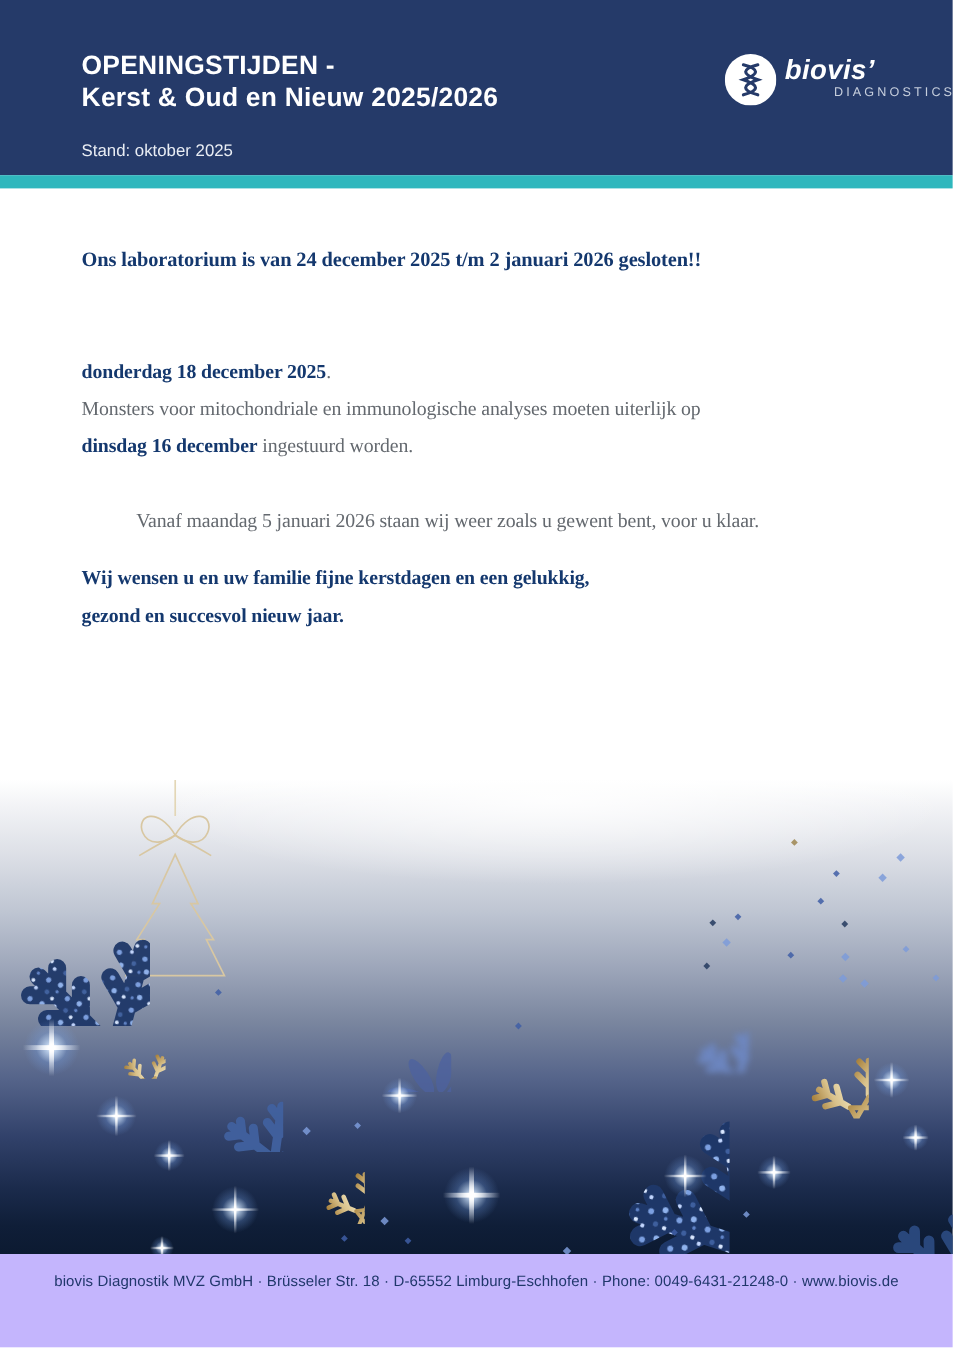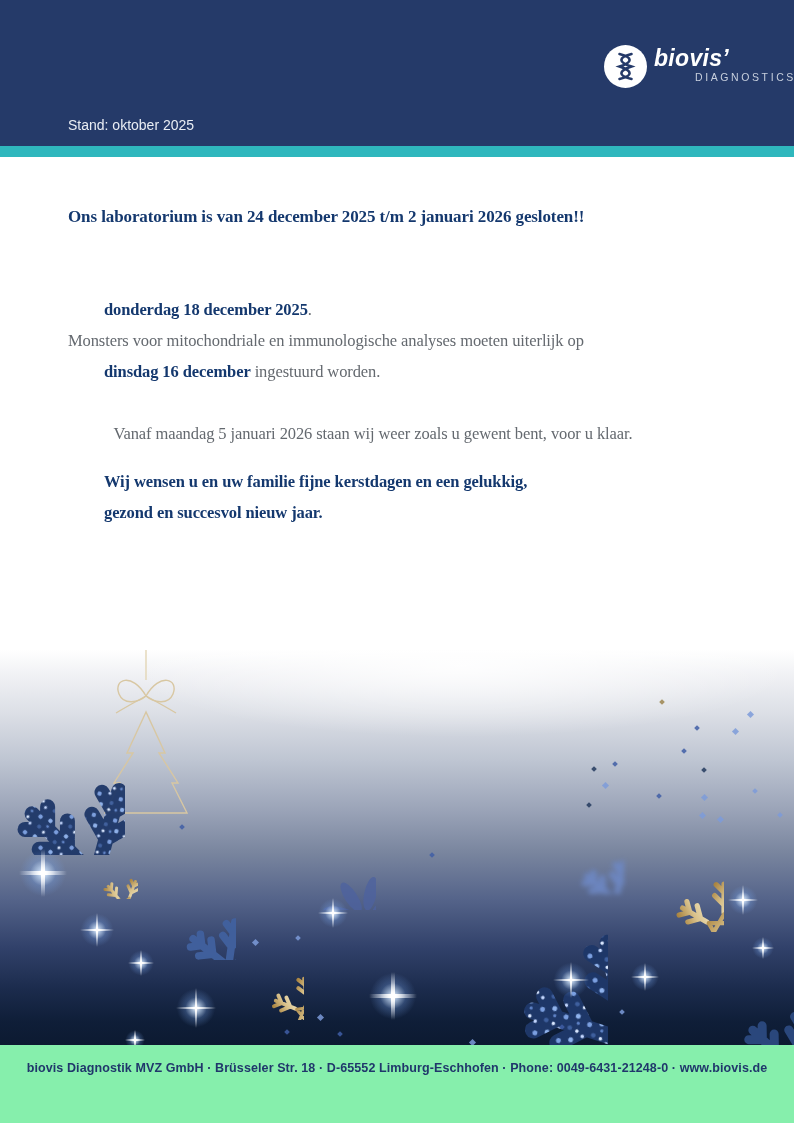--- a/index.html
+++ b/index.html
@@ -16,49 +16,53 @@
   .logo{position:absolute;left:604px;top:45px;width:150px;height:46px;}
   .logo-circle{position:absolute;left:0;top:0;width:43px;height:43px;}
   .logo-brand{position:absolute;left:50px;top:0px;color:#ffffff;font-size:23px;
               font-weight:700;font-style:italic;letter-spacing:.3px;}
   .logo-sub{position:absolute;left:51px;top:26px;color:#c7cfdd;font-size:10.5px;letter-spacing:2.6px;padding-left:40px;}
   
   .body-text{position:absolute;left:68px;top:201px;width:610px;font-size:16.5px;
              line-height:31px;color:#64696f;letter-spacing:-.1px;}
   .body-text p{margin:0;font-family:Liberation Serif, serif;}
   .hl{font-weight:700;color:#14386e;font-size:17px;margin-bottom:31px !important;}
-  .b{font-weight:700;color:#14386e;margin-left:36px;}
+  .b{font-weight:700;color:#14386e;}
   .mb31{margin-bottom:31px !important;}
   .mb17{margin-bottom:17px !important;text-align:center;}
   
   .decor{position:absolute;left:0;top:650px;width:794px;height:395px;overflow:hidden;
     background:
       radial-gradient(ellipse 70% 30% at 58% 4%, rgba(255,255,255,.85), rgba(255,255,255,0) 60%),
       linear-gradient(180deg,#ffffff 0%,#f1f2f5 6%,#dcdfe6 16%,#bec5d2 28%,#9ca5b9 40%,
         #7a869f 51%,#55648a 63%,#32426b 75%,#1b2b4c 86%,#0f1e38 94%,#0c1a31 100%);}
   .dec{position:absolute;}
   .sparkle{position:absolute;border-radius:50%;
      background:radial-gradient(circle,#ffffff 0%,rgba(205,228,255,.75) 14%,
        rgba(120,165,235,.28) 38%,rgba(80,130,220,0) 68%);}
   .sparkle::before,.sparkle::after{content:"";position:absolute;background:
      linear-gradient(90deg,rgba(255,255,255,0),#ffffff 45%,#ffffff 55%,rgba(255,255,255,0));}
   .sparkle::before{left:0;right:0;top:50%;height:7%;margin-top:-3.5%;}
   .sparkle::after{top:0;bottom:0;left:50%;width:7%;margin-left:-3.5%;
      background:linear-gradient(180deg,rgba(255,255,255,0),#ffffff 45%,#ffffff 55%,rgba(255,255,255,0));}
   .dot{position:absolute;}
   
-  .footer{position:absolute;left:0;top:1045px;width:794px;height:78px;background:#86efac;font-weight:bold;}
+  .footer{position:absolute;left:0;top:1045px;width:794px;height:78px;background:#c4b5fd;}
   .footer-text{position:absolute;left:0;top:16px;width:794px;text-align:center;
                color:#20376b;font-size:12.5px;letter-spacing:.1px;}
   .defs-holder{position:absolute;width:0;height:0;overflow:hidden;}
 </style>
 </head>
 <body>
 
 <div class="header">
+  <div class="title">
+    <div>OPENINGSTIJDEN -</div>
+    <div>Kerst &amp; Oud en Nieuw 2025/2026</div>
+  </div>
   <div class="stand">Stand: oktober 2025</div>
   <div class="logo">
     <svg class="logo-circle" viewBox="0 0 43 43">
       <circle cx="21.5" cy="21.5" r="21.5" fill="#ffffff"></circle>
       <g stroke="#253a69" stroke-width="2.6" fill="none" stroke-linecap="round">
         <path d="M15.5,9 C29,12.5 29,17 15.5,21.5 C29,26 29,30.5 15.5,34"></path>
         <path d="M27.5,9 C14,12.5 14,17 27.5,21.5 C14,26 14,30.5 27.5,34"></path>
       </g>
     </svg>
     <div class="logo-brand">biovis’</div>

